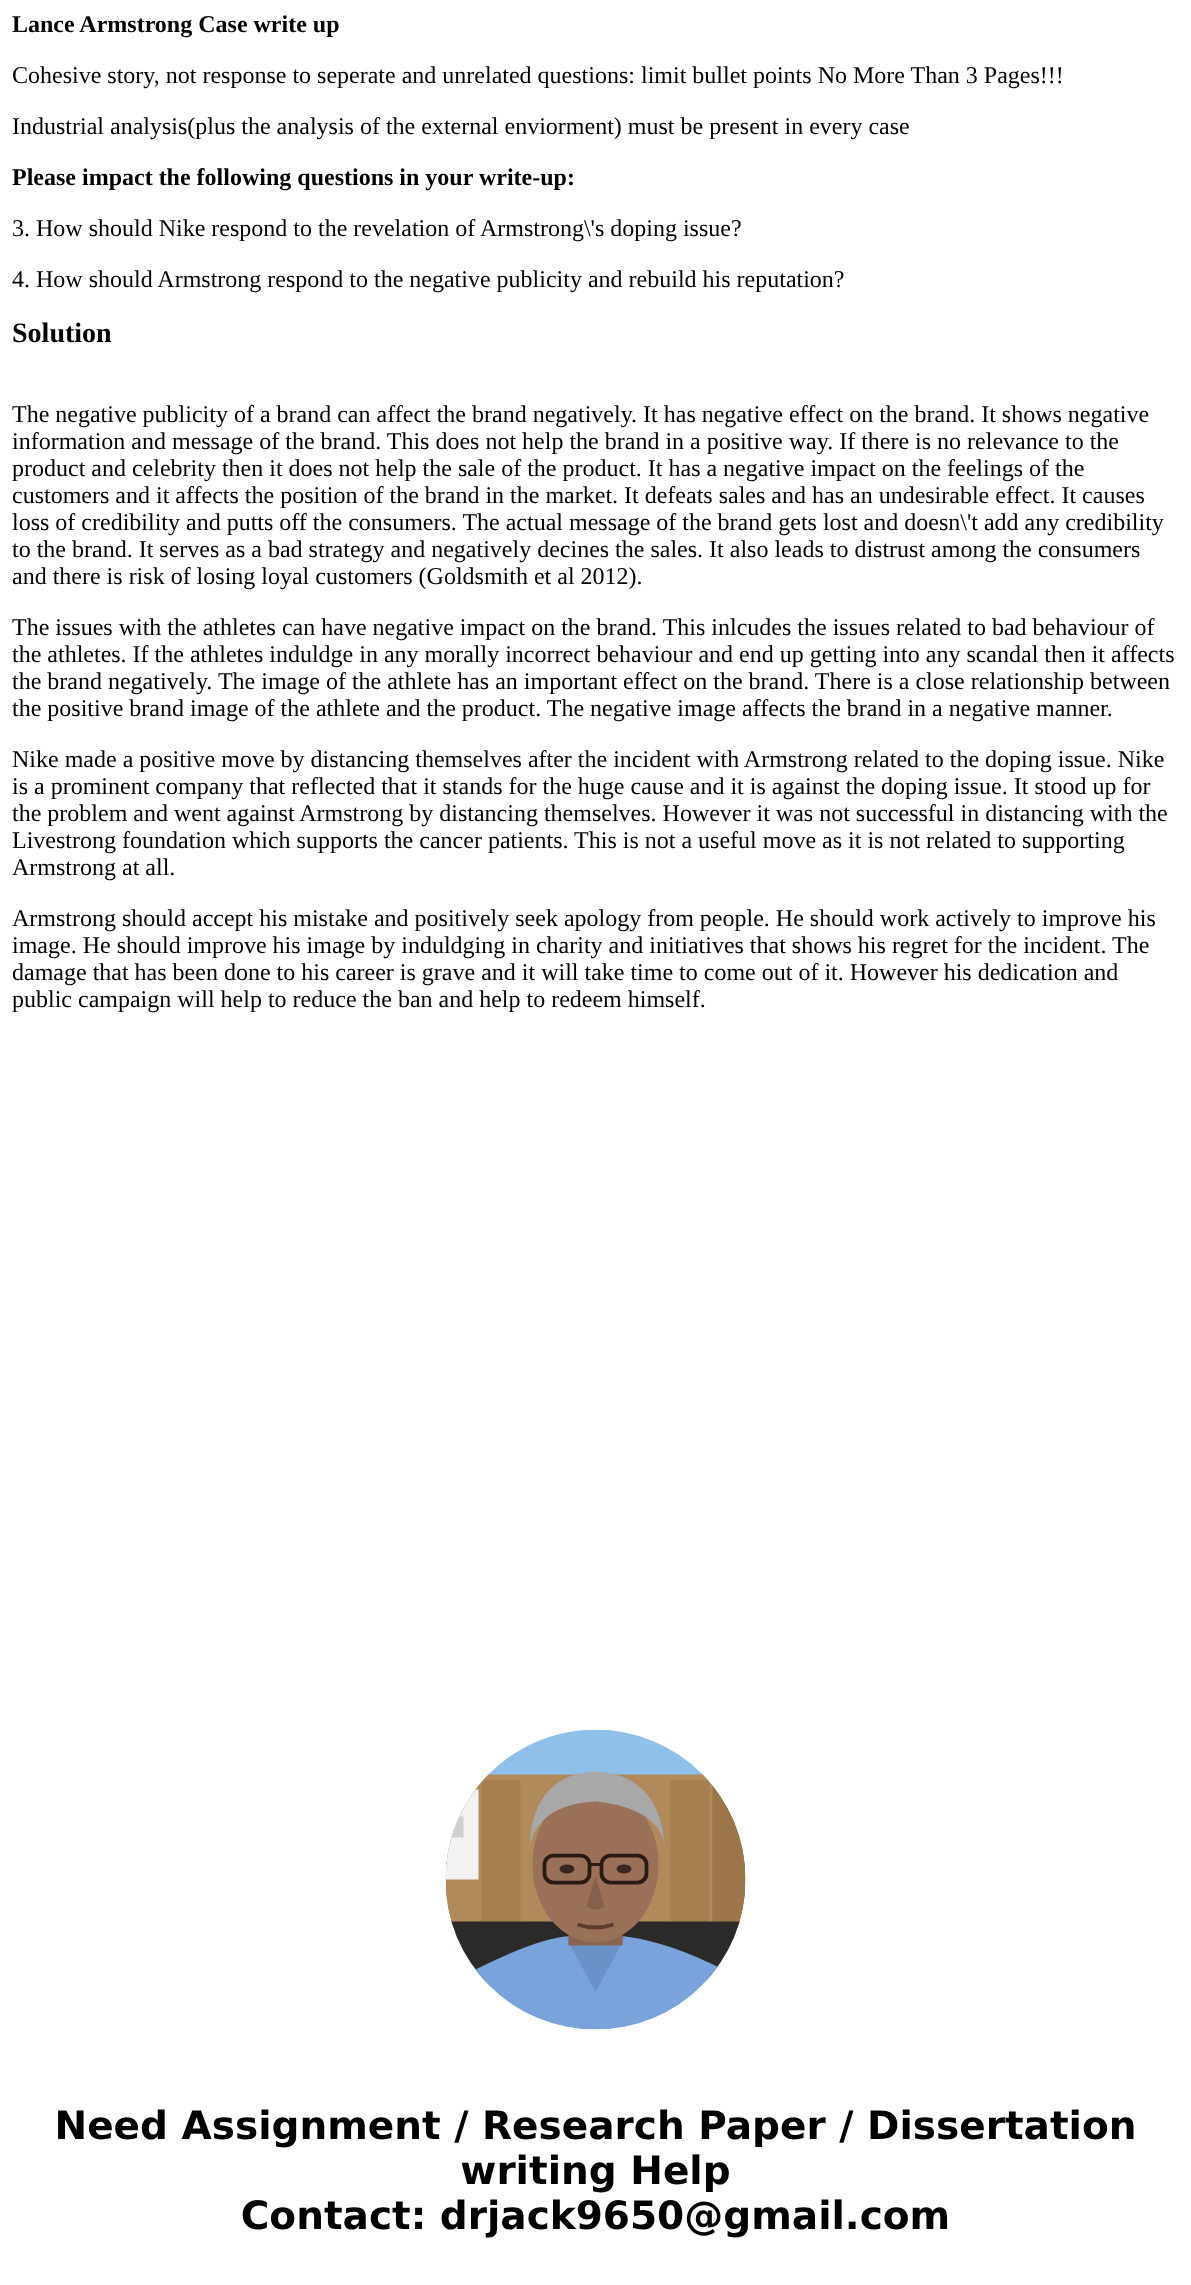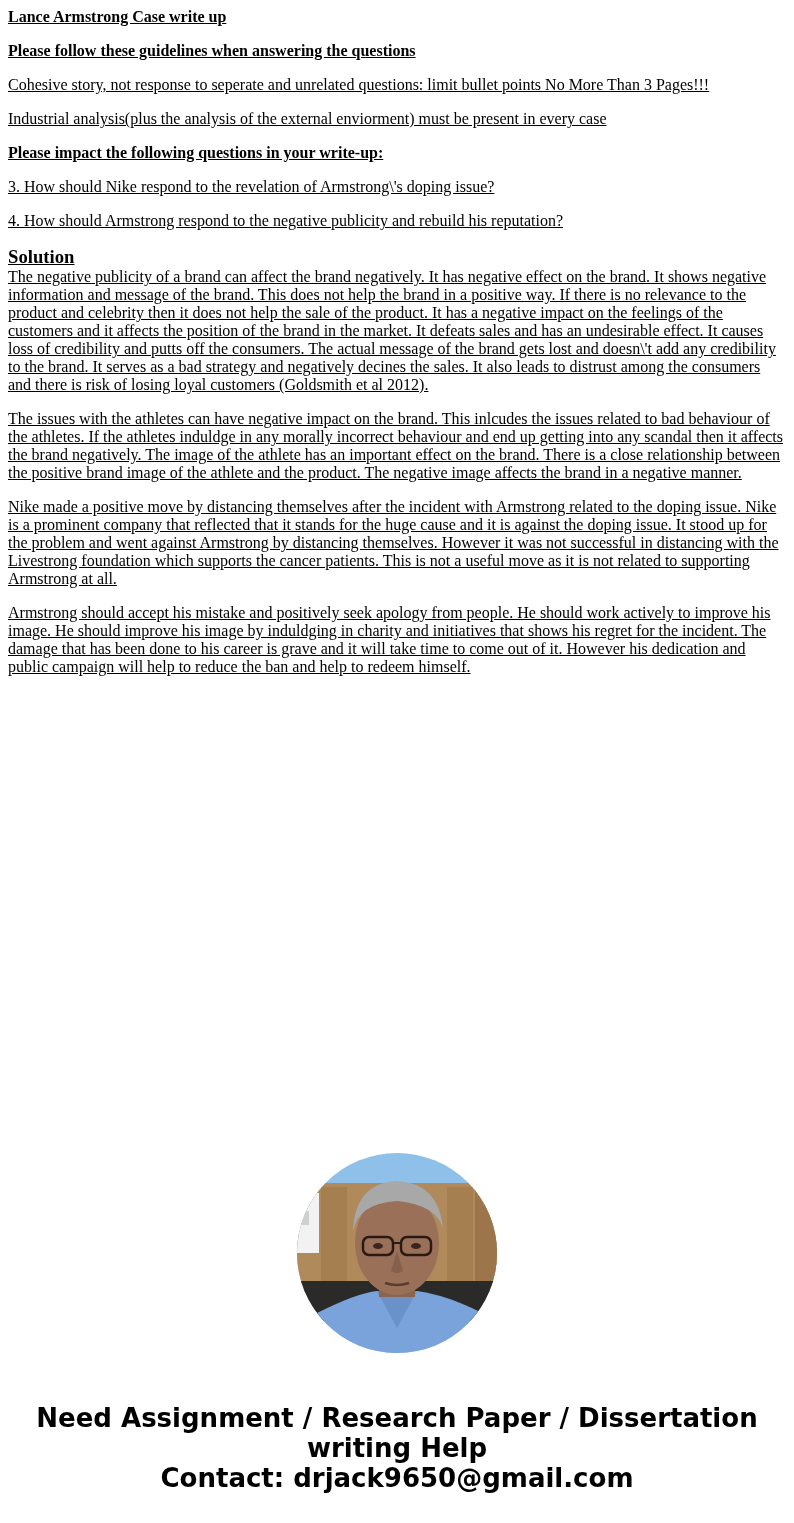--- a/index.html
+++ b/index.html
@@ -7,29 +7,28 @@
       width: 794px;
       height: 1523px;
       position: relative;
       overflow: hidden;
       font-family: "Liberation Serif", serif;
       font-size: 16px;
       line-height: 18px;
       color: #000000;
     }
     .content { padding: 8px 8px 0 8px; }
-    p { margin: 0 0 16px 0; text-decoration: underline; }
+    p { margin: 0 0 16px 0; }
     .bold { font-weight: bold; }
     h3.solution {
       font-family: "Liberation Serif", serif;
       font-size: 18.7px;
       font-weight: bold;
-      margin: 0 0 0 0;
+      margin: 0 0 34px 0;
       line-height: 22px;
-      text-decoration: underline;
     }
     .avatar-wrap {
       position: absolute;
       left: 297px;
       top: 1153px;
       width: 200px;
       height: 200px;
       border-radius: 50%;
       overflow: hidden;
     }
@@ -44,21 +43,20 @@
       font-size: 26px;
       line-height: 30px;
       color: #000000;
     }
   </style>
 </head>
 <body>
 
 <div class="content">
   <p class="bold">Lance Armstrong Case write up</p>
-  <p class="bold">Please follow these guidelines when answering the questions</p>
   <p>Cohesive story, not response to seperate and unrelated questions: limit bullet points No More Than 3 Pages!!!</p>
   <p>Industrial analysis(plus the analysis of the external enviorment) must be present in every case</p>
   <p class="bold">Please impact the following questions in your write-up:</p>
   <p>3. How should Nike respond to the revelation of Armstrong\'s doping issue?</p>
   <p>4. How should Armstrong respond to the negative publicity and rebuild his reputation?</p>
   <h3 class="solution">Solution</h3>
   <p>The negative publicity of a brand can affect the brand negatively. It has negative effect on the brand. It shows negative information and message of the brand. This does not help the brand in a positive way. If there is no relevance to the product and celebrity then it does not help the sale of the product. It has a negative impact on the feelings of the customers and it affects the position of the brand in the market. It defeats sales and has an undesirable effect. It causes loss of credibility and putts off the consumers. The actual message of the brand gets lost and doesn\'t add any credibility to the brand. It serves as a bad strategy and negatively decines the sales. It also leads to distrust among the consumers and there is risk of losing loyal customers (Goldsmith et al 2012).</p>
   <p>The issues with the athletes can have negative impact on the brand. This inlcudes the issues related to bad behaviour of the athletes. If the athletes induldge in any morally incorrect behaviour and end up getting into any scandal then it affects the brand negatively. The image of the athlete has an important effect on the brand. There is a close relationship between the positive brand image of the athlete and the product. The negative image affects the brand in a negative manner.</p>
   <p>Nike made a positive move by distancing themselves after the incident with Armstrong related to the doping issue. Nike is a prominent company that reflected that it stands for the huge cause and it is against the doping issue. It stood up for the problem and went against Armstrong by distancing themselves. However it was not successful in distancing with the Livestrong foundation which supports the cancer patients. This is not a useful move as it is not related to supporting Armstrong at all.</p>
   <p>Armstrong should accept his mistake and positively seek apology from people. He should work actively to improve his image. He should improve his image by induldging in charity and initiatives that shows his regret for the incident. The damage that has been done to his career is grave and it will take time to come out of it. However his dedication and public campaign will help to reduce the ban and help to redeem himself.</p>

